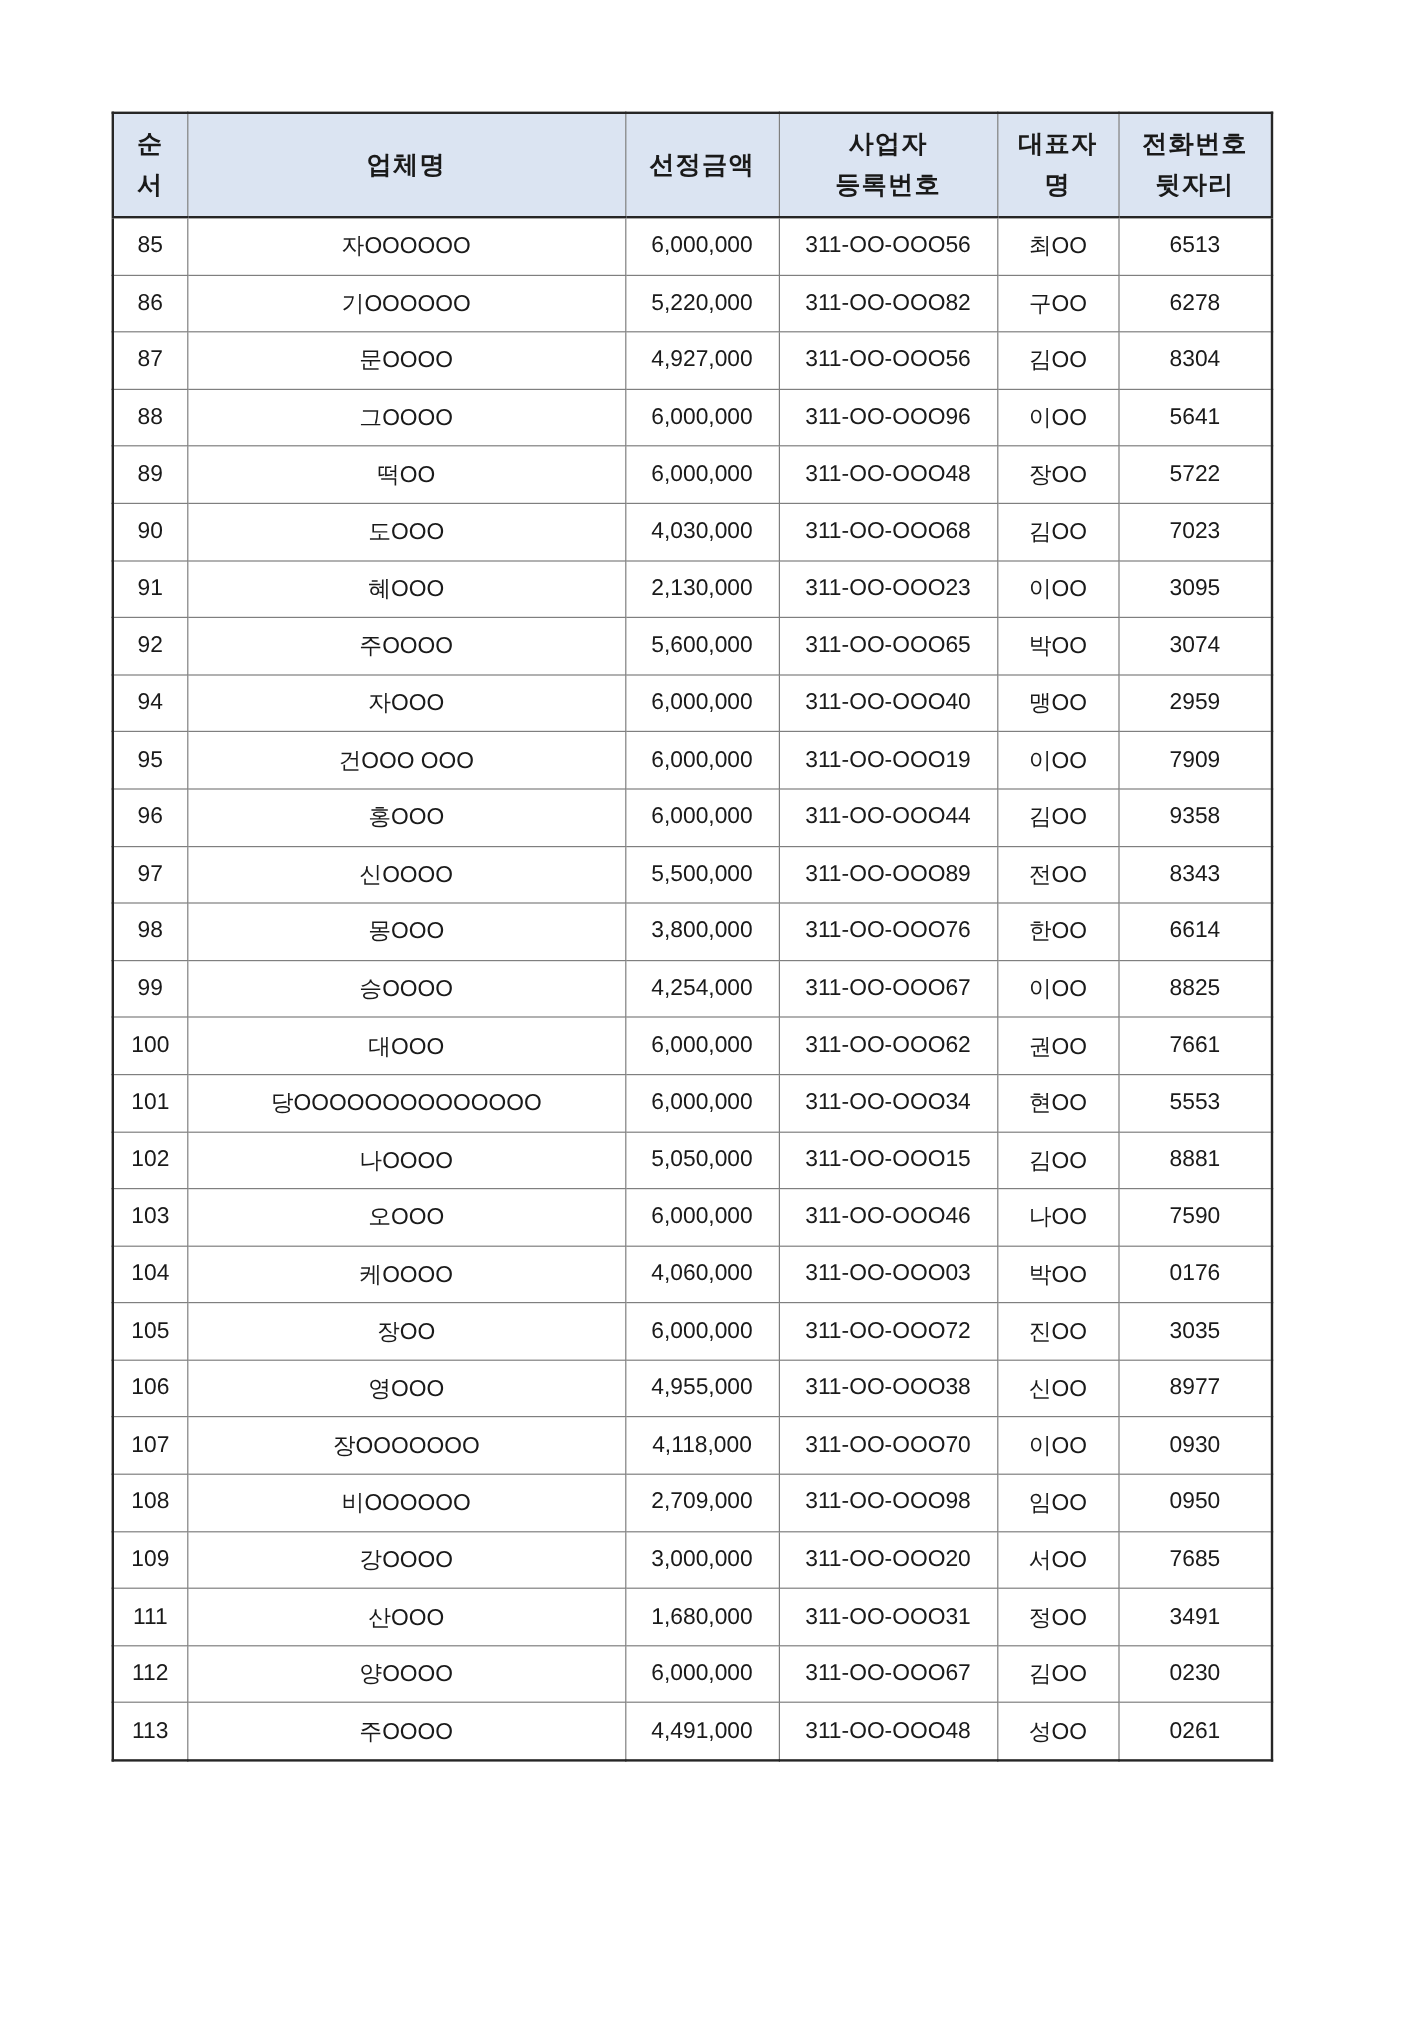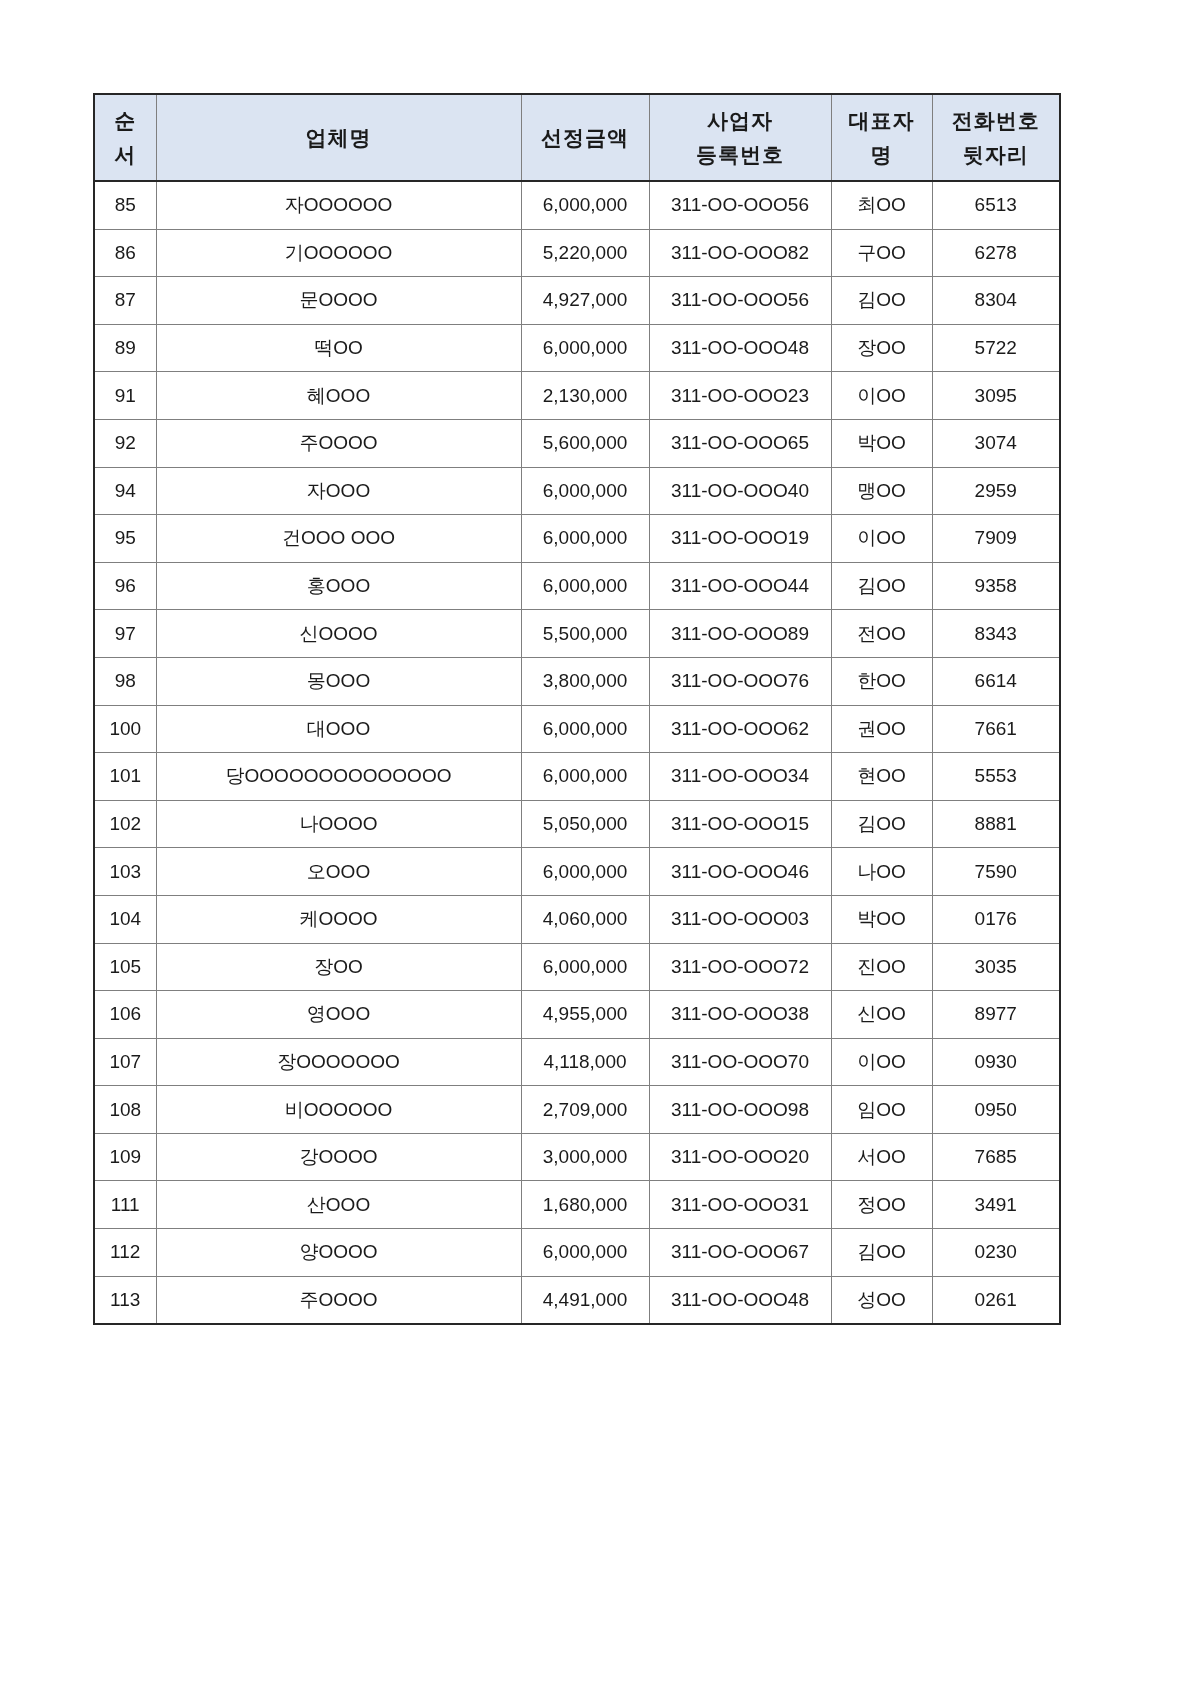--- a/index.html
+++ b/index.html
@@ -113,26 +113,42 @@
         </tr>
         <tr>
           <td>87</td>
           <td>문OOOO</td>
           <td>4,927,000</td>
           <td>311-OO-OOO56</td>
           <td>김OO</td>
           <td>8304</td>
         </tr>
         <tr>
+          <td>88</td>
+          <td>그OOOO</td>
+          <td>6,000,000</td>
+          <td>311-OO-OOO96</td>
+          <td>이OO</td>
+          <td>5641</td>
+        </tr>
+        <tr>
           <td>89</td>
           <td>떡OO</td>
           <td>6,000,000</td>
           <td>311-OO-OOO48</td>
           <td>장OO</td>
           <td>5722</td>
+        </tr>
+        <tr>
+          <td>90</td>
+          <td>도OOO</td>
+          <td>4,030,000</td>
+          <td>311-OO-OOO68</td>
+          <td>김OO</td>
+          <td>7023</td>
         </tr>
         <tr>
           <td>91</td>
           <td>혜OOO</td>
           <td>2,130,000</td>
           <td>311-OO-OOO23</td>
           <td>이OO</td>
           <td>3095</td>
         </tr>
         <tr>
@@ -177,20 +193,28 @@
         </tr>
         <tr>
           <td>98</td>
           <td>몽OOO</td>
           <td>3,800,000</td>
           <td>311-OO-OOO76</td>
           <td>한OO</td>
           <td>6614</td>
         </tr>
         <tr>
+          <td>99</td>
+          <td>승OOOO</td>
+          <td>4,254,000</td>
+          <td>311-OO-OOO67</td>
+          <td>이OO</td>
+          <td>8825</td>
+        </tr>
+        <tr>
           <td>100</td>
           <td>대OOO</td>
           <td>6,000,000</td>
           <td>311-OO-OOO62</td>
           <td>권OO</td>
           <td>7661</td>
         </tr>
         <tr>
           <td>101</td>
           <td>당OOOOOOOOOOOOOO</td>

